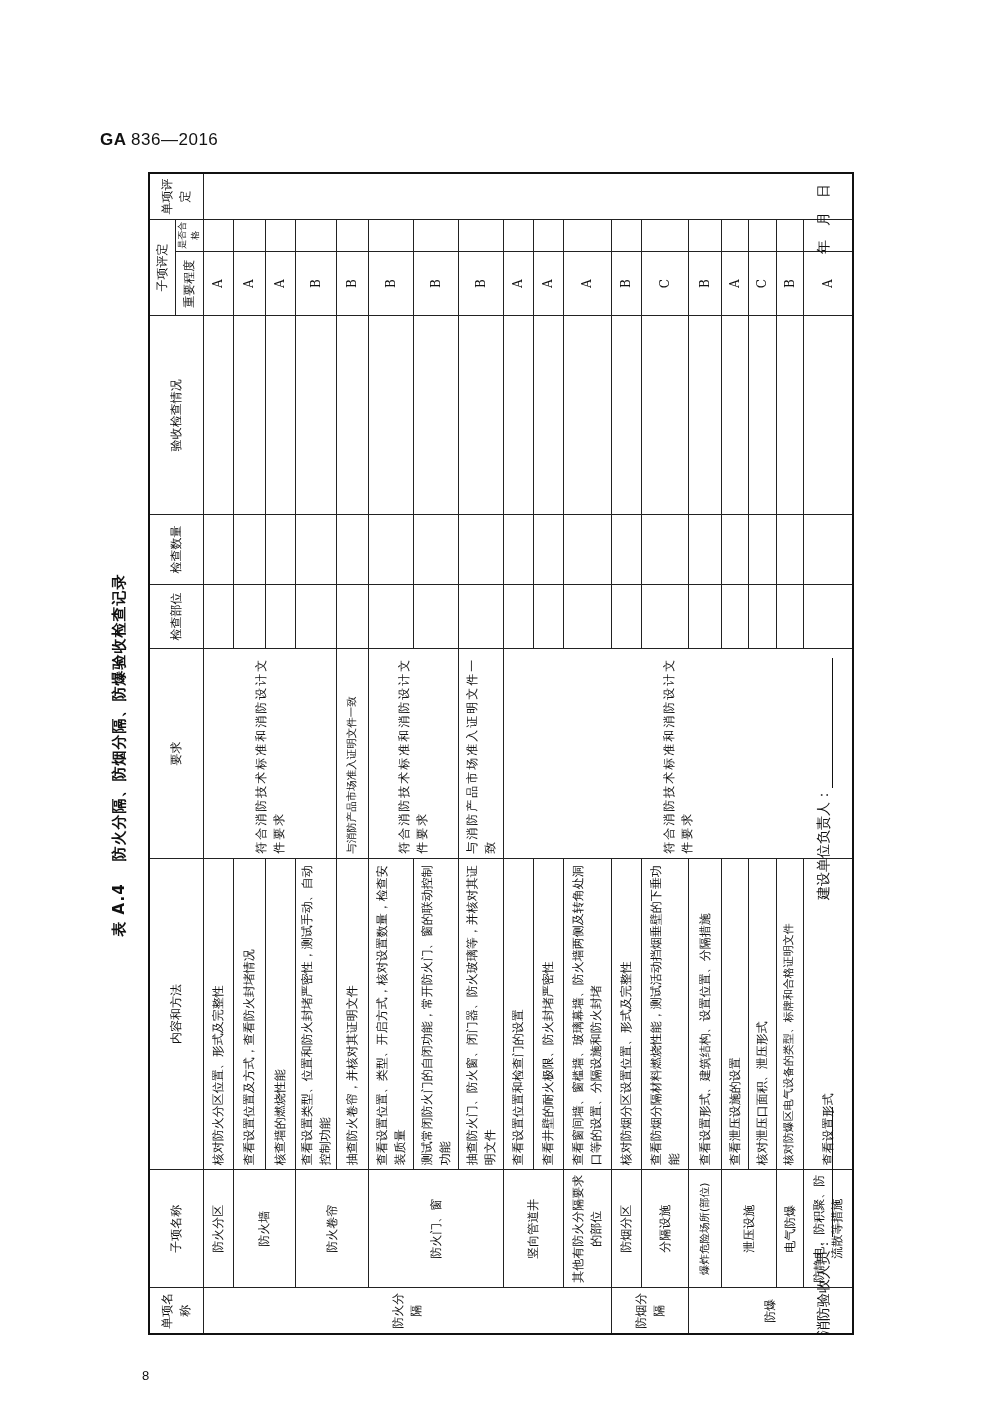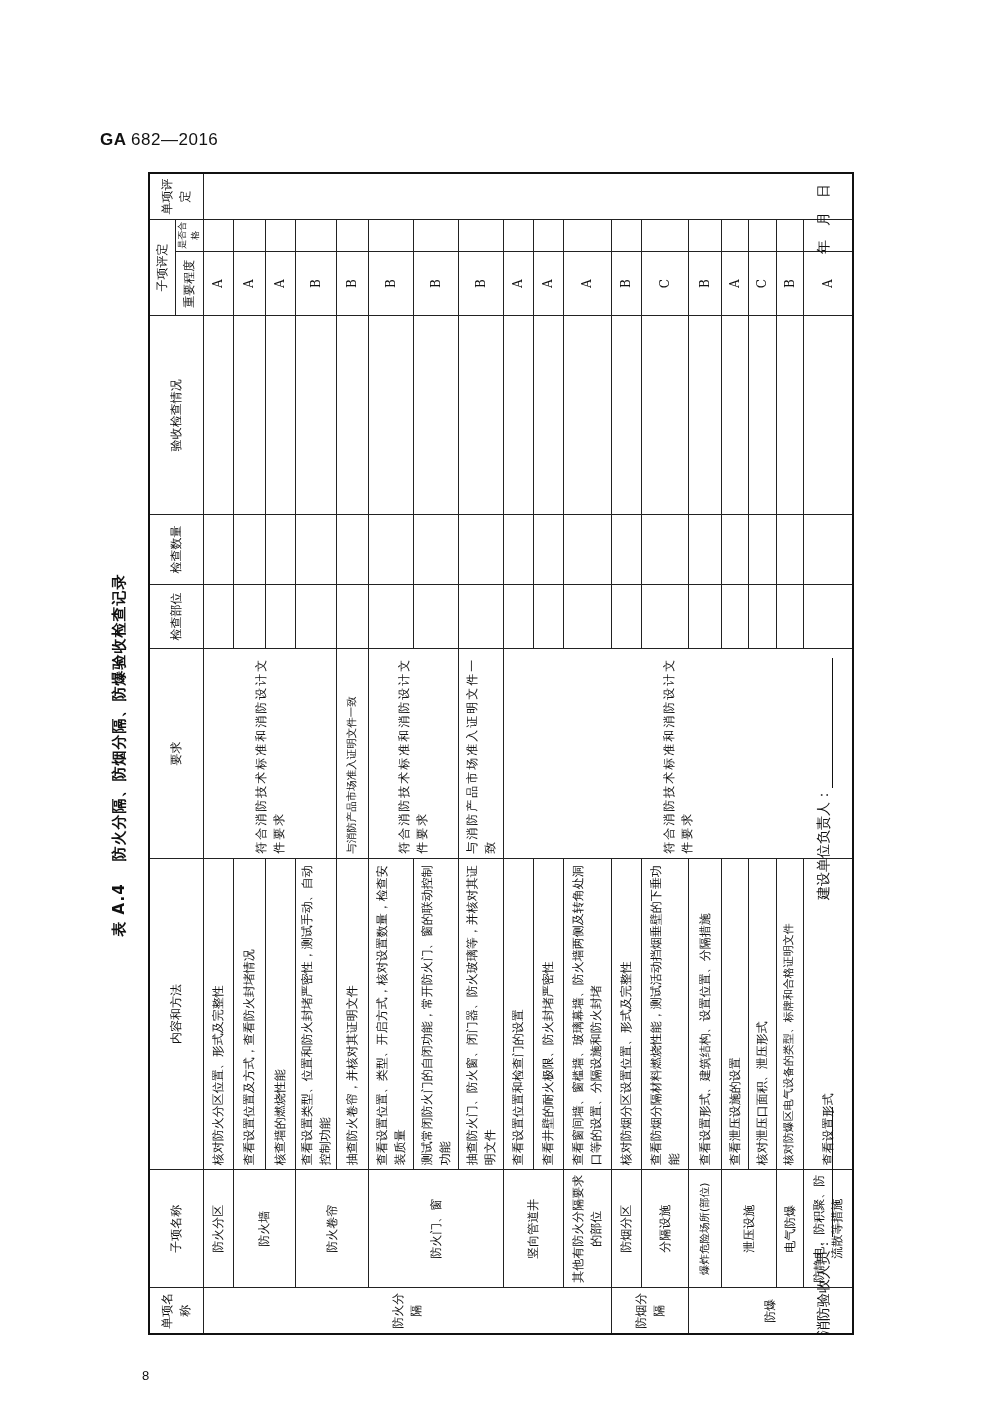--- a/index.html
+++ b/index.html
@@ -27,21 +27,21 @@
   td.req { vertical-align:middle; letter-spacing:2px; }
   .sign { position:absolute; top:705px; font-size:14px; font-family:"DejaVu Sans", sans-serif; }
   .sign .line { display:inline-block; border-bottom:1px solid #111; width:130px; height:14px; vertical-align:bottom; }
   .date { position:absolute; top:705px; right:30px; font-size:14px; font-family:"DejaVu Sans", sans-serif; letter-spacing:14px; }
 </style>
 </head>
 <body>
 
 <div class="std-code">
   <span>GA</span>
-  <span class="num">682—2016</span>
+  <span class="num">836—2016</span>
 </div>
 
 <div class="page-num">8</div>
 
 <div class="landscape">
   <div class="caption">
     <span>表 A.4</span><span class="sp"></span><span>防火分隔、防烟分隔、防爆验收检查记录</span>
   </div>
 
   <table class="rec">

